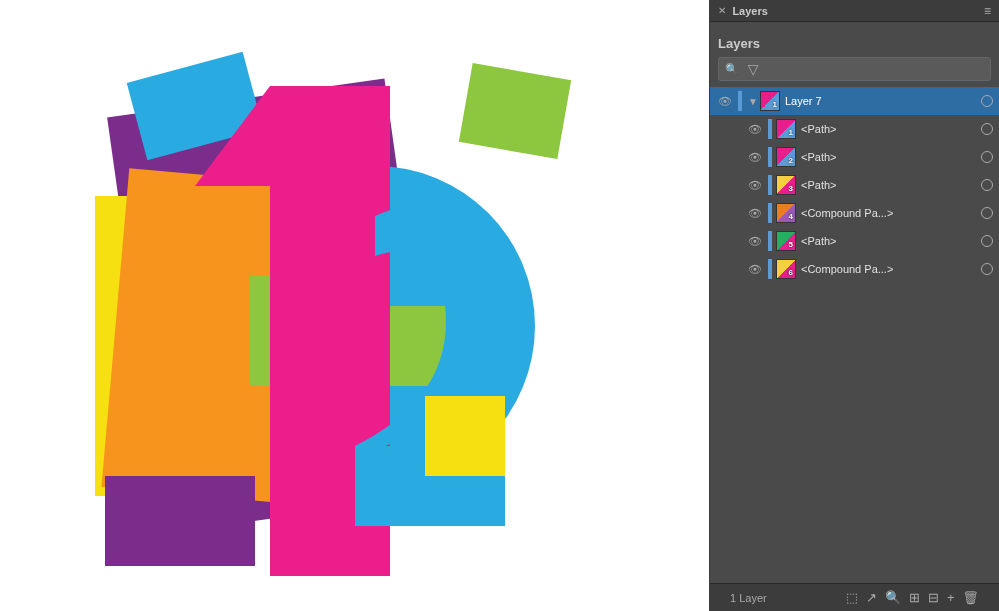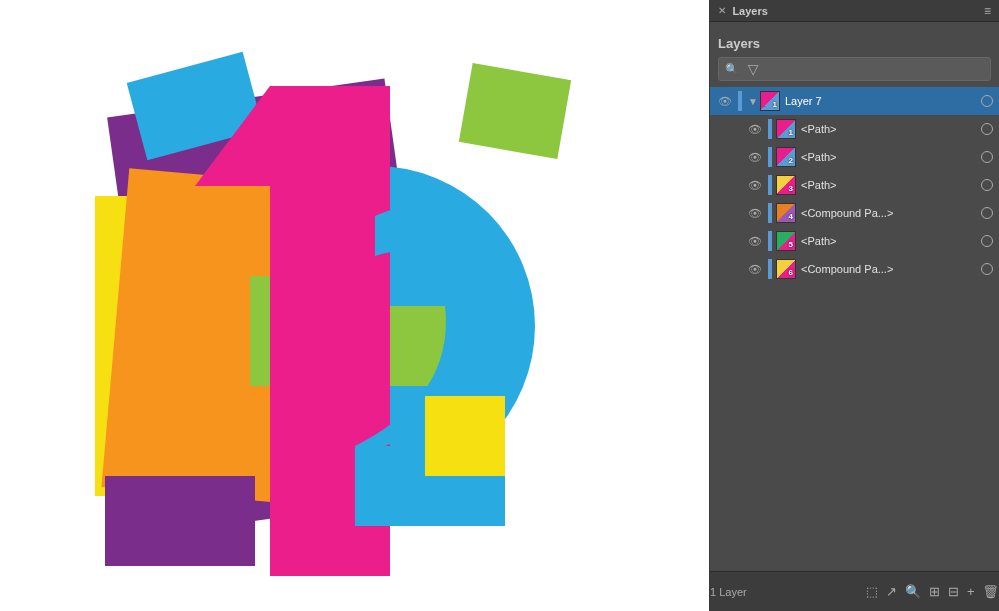--- a/index.html
+++ b/index.html
@@ -188,26 +188,26 @@
     .layer-visibility-circle {
       width: 12px;
       height: 12px;
       border-radius: 50%;
       border: 1px solid #aaa;
       flex-shrink: 0;
       margin-left: 4px;
     }
 
     .panel-footer {
-      height: 40px;
+      height: 28px;
       background: #3c3c3c;
       border-top: 1px solid #2a2a2a;
       display: flex;
       align-items: center;
-      padding: 0 0;
+      padding: 0 20px;
       justify-content: space-between;
     }
 
     .footer-text {
       color: #aaa;
       font-size: 11px;
     }
 
     .footer-icons {
       display: flex;

